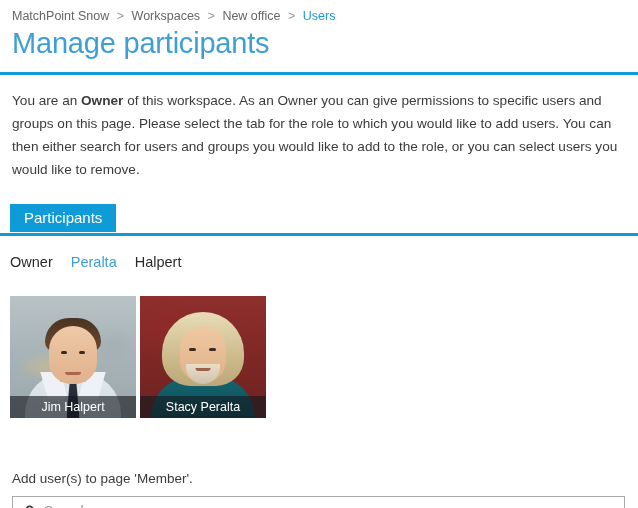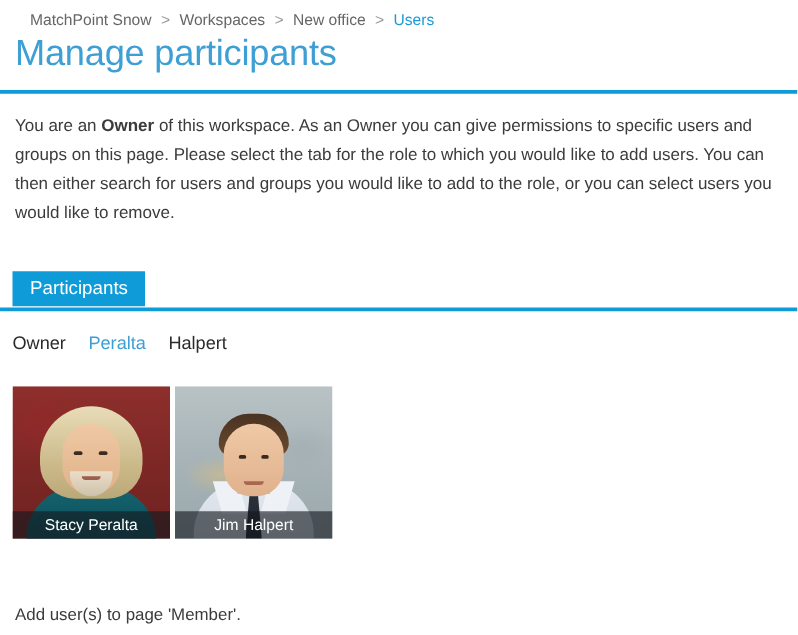--- a/index.html
+++ b/index.html
@@ -11,21 +11,21 @@
     width: 638px;
     height: 508px;
     font-family: "Liberation Sans", sans-serif;
     color: #333333;
     overflow: hidden;
     position: relative;
   }
 
   
   .breadcrumb {
-    padding: 8px 0 0 24px;
+    padding: 8px 0 0 12px;
     font-size: 12.5px;
     color: #666666;
     line-height: 16px;
     white-space: nowrap;
   }
   .breadcrumb .crumb { color: #666666; }
   .breadcrumb .crumb.link { color: #1a9bd7; }
   .breadcrumb .sep {
     color: #999999;
     padding: 0 4px;
@@ -52,21 +52,21 @@
     margin: 14px 12px 0 12px;
     font-size: 13.6px;
     line-height: 23px;
     color: #3b3b3b;
     max-width: 614px;
   }
   .intro b { font-weight: bold; }
 
   
   .tabstrip {
-    margin-top: 36px;
+    margin-top: 23px;
     position: relative;
     height: 32px;
   }
   .tabstrip .tab {
     display: inline-block;
     background: #0f9bd7;
     color: #ffffff;
     font-size: 15px;
     line-height: 28px;
     padding: 0 14px 0 14px;
@@ -414,50 +414,50 @@
   <div class="tab-underline"></div>
 </div>
 
 <div class="roles">
   <span class="role">Owner</span>
   <span class="role active">Peralta</span>
   <span class="role">Halpert</span>
 </div>
 
 <div class="cards">
-
-  <div class="card">
-    <div class="photo ph-stacy">
-      <div class="body"></div>
-      <div class="hairmass"></div>
-      <div class="face"></div>
-      <div class="eyeL"></div>
-      <div class="eyeR"></div>
-      <div class="beard"></div>
-      <div class="mouth"></div>
-    </div>
-    <div class="namebar">Stacy Peralta</div>
-  </div>
 
   <div class="card">
     <div class="photo ph-jim">
       <div class="body"></div>
       <div class="collarL"></div>
       <div class="collarR"></div>
       <div class="neck"></div>
       <div class="tie"></div>
       <div class="hair"></div>
       <div class="face"></div>
       <div class="eyeL"></div>
       <div class="eyeR"></div>
       <div class="mouth"></div>
     </div>
     <div class="namebar">Jim Halpert</div>
   </div>
 
+  <div class="card">
+    <div class="photo ph-stacy">
+      <div class="body"></div>
+      <div class="hairmass"></div>
+      <div class="face"></div>
+      <div class="eyeL"></div>
+      <div class="eyeR"></div>
+      <div class="beard"></div>
+      <div class="mouth"></div>
+    </div>
+    <div class="namebar">Stacy Peralta</div>
+  </div>
+
 
 </div>
 
 <div class="add-label">Add user(s) to page 'Member'.</div>
 
 <div class="search-wrap">
   <span class="search-icon">
     <svg width="13" height="13" viewBox="0 0 13 13" aria-hidden="true">
       <circle cx="7.6" cy="5.1" r="3.7" fill="none" stroke="#3a3a3a" stroke-width="1.7"></circle>
       <line x1="4.9" y1="7.8" x2="1.4" y2="11.4" stroke="#3a3a3a" stroke-width="2.1" stroke-linecap="round"></line>

